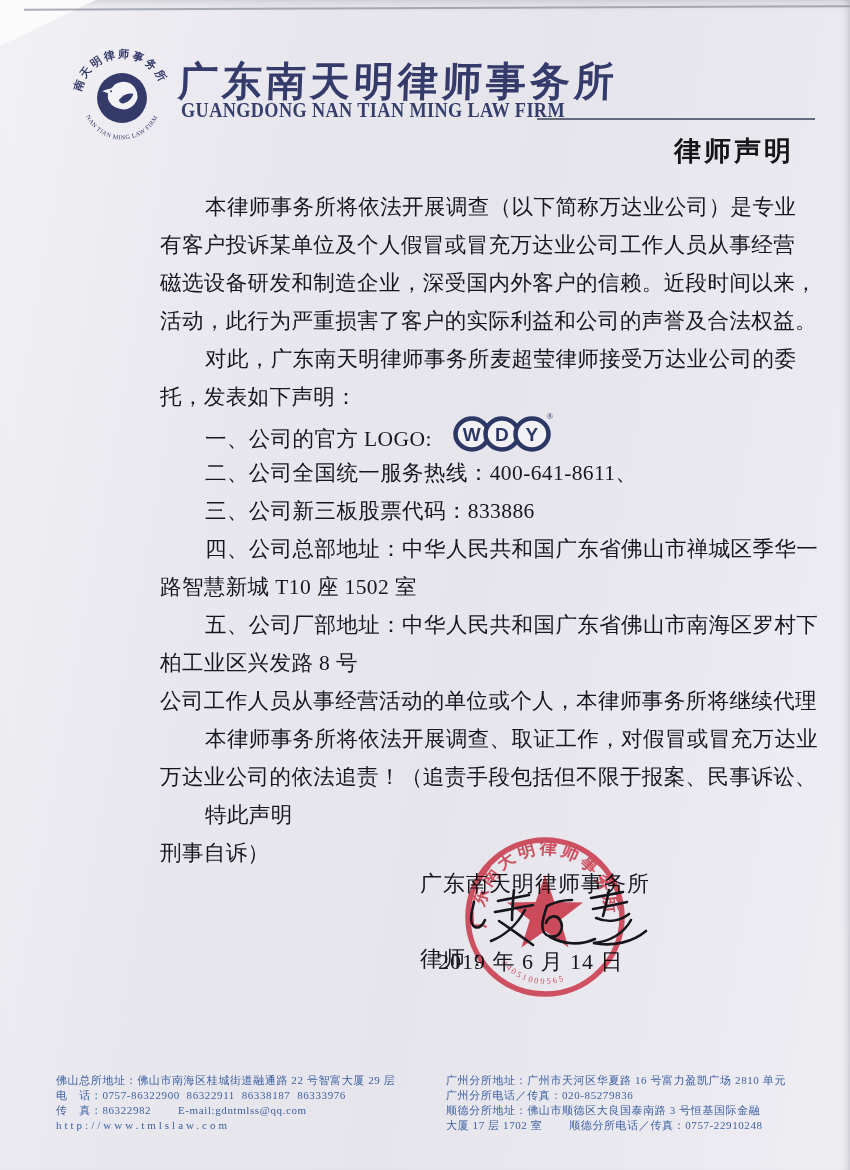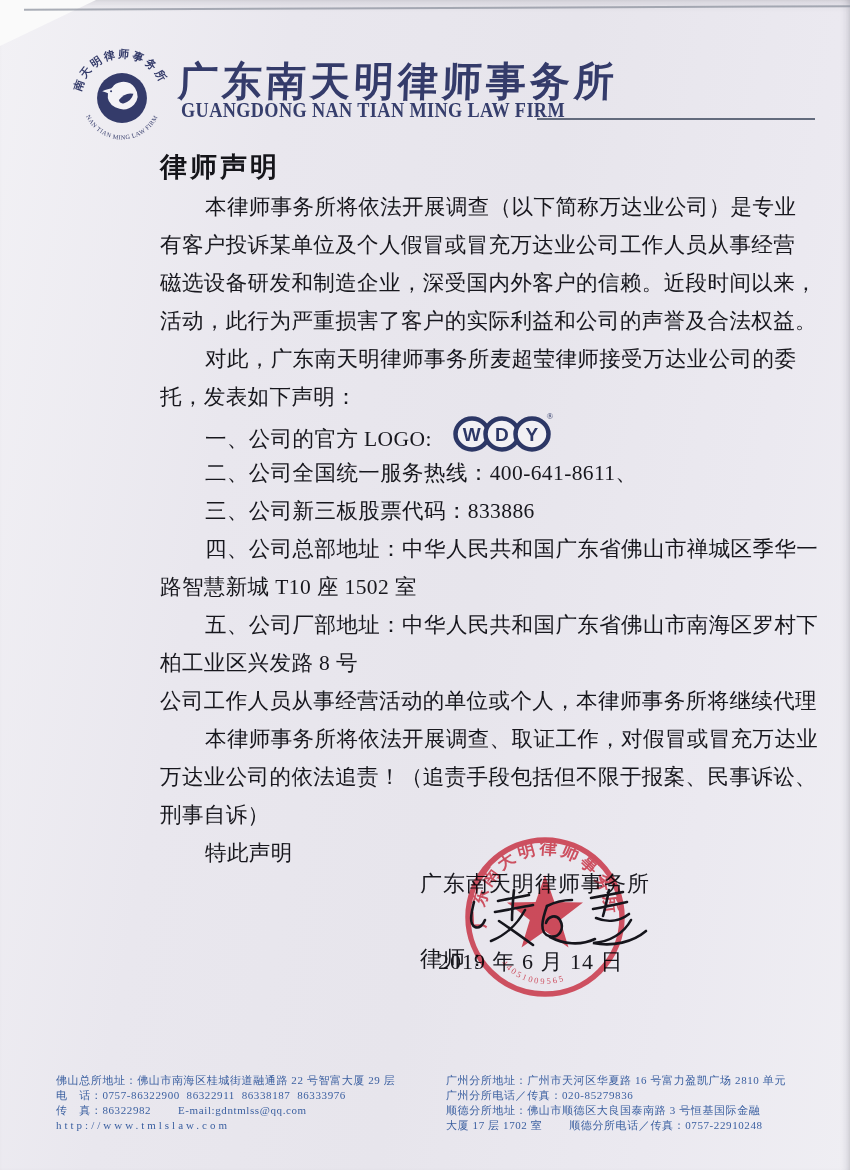--- a/index.html
+++ b/index.html
@@ -21,21 +21,21 @@
 
   
   .emblem{position:absolute;left:70px;top:46px;width:104px;height:104px;}
   .firm-cn{position:absolute;left:178px;top:54px;font-size:40px;font-weight:700;color:#343b6a;
     letter-spacing:4px;white-space:nowrap;transform:skewX(-2deg);}
   .firm-en{position:absolute;left:181px;top:99px;font-size:19px;font-weight:700;color:#363e6c;
     letter-spacing:.4px;white-space:nowrap;transform:scale(.96,1.08);transform-origin:left top;}
   .header-rule{position:absolute;left:537px;top:118px;width:278px;height:2px;background:#636b7d;}
 
   
-  .doc-title{position:absolute;left:160px;top:149px;width:634px;text-align:left;
+  .doc-title{position:absolute;left:160px;top:133px;width:634px;text-align:right;
     font-size:27px;font-weight:700;letter-spacing:3px;color:#15151a;}
   .body-block{position:absolute;left:160px;top:188px;width:660px;}
   .bline{height:38px;line-height:38px;font-size:21.5px;white-space:nowrap;color:#17171d;letter-spacing:.4px;}
   .bline.indent{padding-left:45px;}
   .wdy-wrap{display:inline-block;vertical-align:middle;margin-left:14px;margin-top:-6px;}
 
   
   .sig-firm{position:absolute;left:420px;top:869px;font-size:22px;letter-spacing:1px;color:#17171d;z-index:2;white-space:nowrap;}
   .sig-lawyer{position:absolute;left:420px;top:908px;font-size:22px;letter-spacing:1px;color:#17171d;z-index:2;white-space:nowrap;margin-top:36px;}
   .sig-date{position:absolute;left:438px;top:947px;font-size:22px;letter-spacing:1px;color:#17171d;z-index:2;white-space:nowrap;}
@@ -104,22 +104,22 @@
     </div>
     <div class="bline indent">二、公司全国统一服务热线：400-641-8611、</div>
     <div class="bline indent">三、公司新三板股票代码：833886</div>
     <div class="bline indent">四、公司总部地址：中华人民共和国广东省佛山市禅城区季华一</div>
     <div class="bline">路智慧新城 T10 座 1502 室</div>
     <div class="bline indent">五、公司厂部地址：中华人民共和国广东省佛山市南海区罗村下</div>
     <div class="bline">柏工业区兴发路 8 号</div>
     <div class="bline">公司工作人员从事经营活动的单位或个人，本律师事务所将继续代理</div>
     <div class="bline indent">本律师事务所将依法开展调查、取证工作，对假冒或冒充万达业</div>
     <div class="bline">万达业公司的依法追责！（追责手段包括但不限于报案、民事诉讼、</div>
+    <div class="bline indent">特此声明</div>
     <div class="bline">刑事自诉）</div>
-    <div class="bline indent">特此声明</div>
   </div>
 
   <div class="sig-firm">广东南天明律师事务所</div>
   <div class="sig-lawyer">律师：</div>
   <div class="sig-date">2019 年 6 月 14 日</div>
 
   <svg class="seal" viewBox="0 0 180 180">
     <defs>
       <path id="sealArc" d="M 31,103 A 61 61 0 1 1 149,103" fill="none"></path>
       <path id="sealCode" d="M 44,133 A 56 56 0 0 0 136,133" fill="none"></path>

